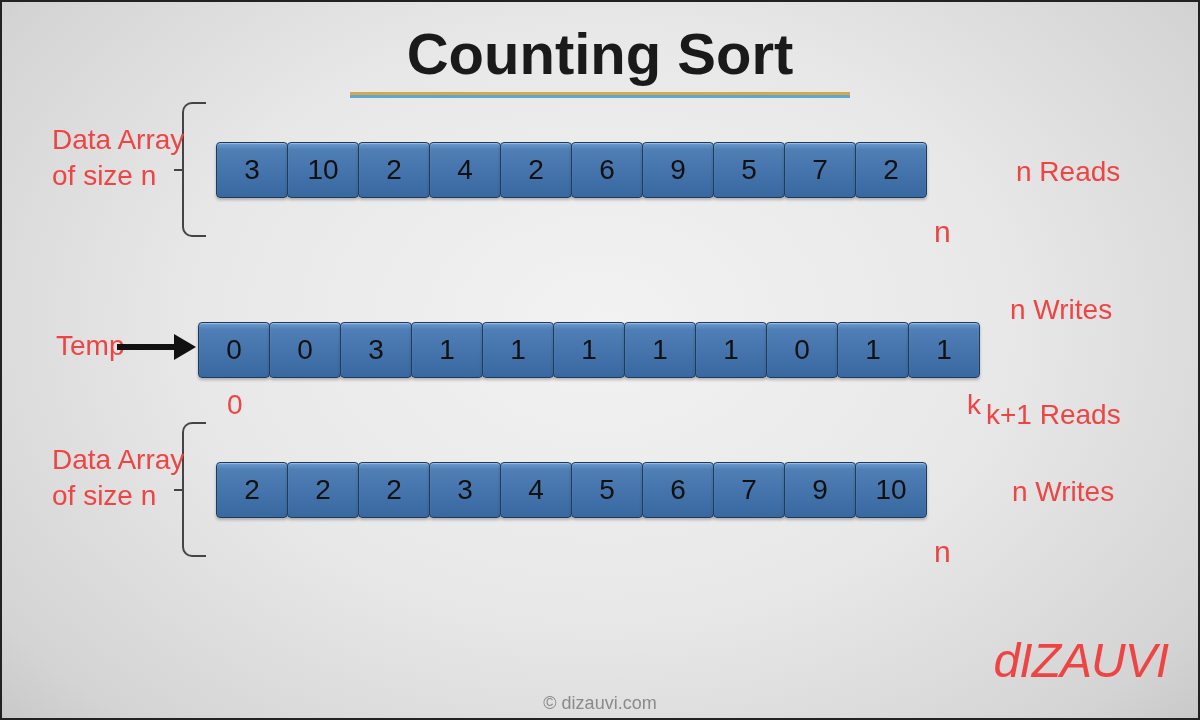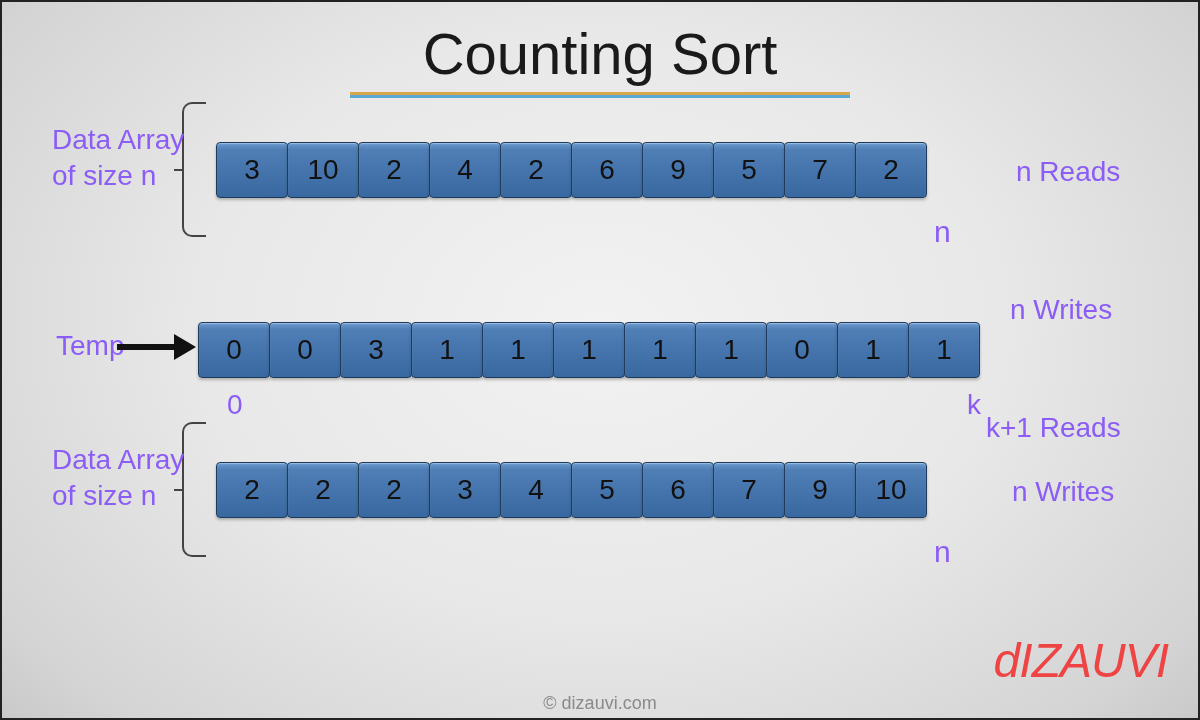--- a/index.html
+++ b/index.html
@@ -9,21 +9,21 @@
     font-family: Arial, Helvetica, sans-serif;
     position: relative;
     border: 2px solid #222;
   }
   .title {
     position: absolute;
     top: 18px;
     left: 50%;
     transform: translateX(-50%);
     font-size: 58px;
-    font-weight: 400;
+    font-weight: 700;
     color: #1a1a1a;
     font-family: Verdana, Arial, sans-serif;
   }
   .title-underline {
     position: absolute;
     top: 90px;
     left: 50%;
     transform: translateX(-50%);
     width: 500px;
     height: 6px;
@@ -42,30 +42,30 @@
     display: flex;
     align-items: center;
     justify-content: center;
     margin-left: -1px;
   }
   .row { position: absolute; display: flex; }
   .row1 { top: 140px; left: 215px; }
   .row2 { top: 320px; left: 197px; }
   .row3 { top: 460px; left: 215px; }
 
-  .label { position: absolute; font-size: 28px; color: #8b5cf6; line-height: 1.3; }
+  .label { position: absolute; font-size: 28px; color: #ef4444; line-height: 1.3; }
   .label-row1-left { top: 120px; left: 50px; width: 140px; }
   .label-row1-right { top: 152px; left: 1014px; text-align: center; }
   .label-row1-n { top: 210px; left: 932px; font-size: 30px; }
 
   .label-row2-left { top: 326px; left: 38px; margin-left: 16px; }
   .label-row2-right-top { top: 290px; left: 1008px; }
   .label-row2-zero { top: 385px; left: 225px; }
   .label-row2-k { top: 385px; left: 965px; }
-  .label-row2-right-bot { top: 408px; left: 984px; text-align: right; }
+  .label-row2-right-bot { top: 395px; left: 984px; text-align: right; }
 
   .label-row3-left { top: 440px; left: 50px; width: 140px; }
   .label-row3-right { top: 472px; left: 1010px; }
   .label-row3-n { top: 530px; left: 932px; font-size: 30px; }
 
   .brace {
     position: absolute;
     width: 24px;
     border-left: 2px solid #444;
     border-top: 2px solid #444;

